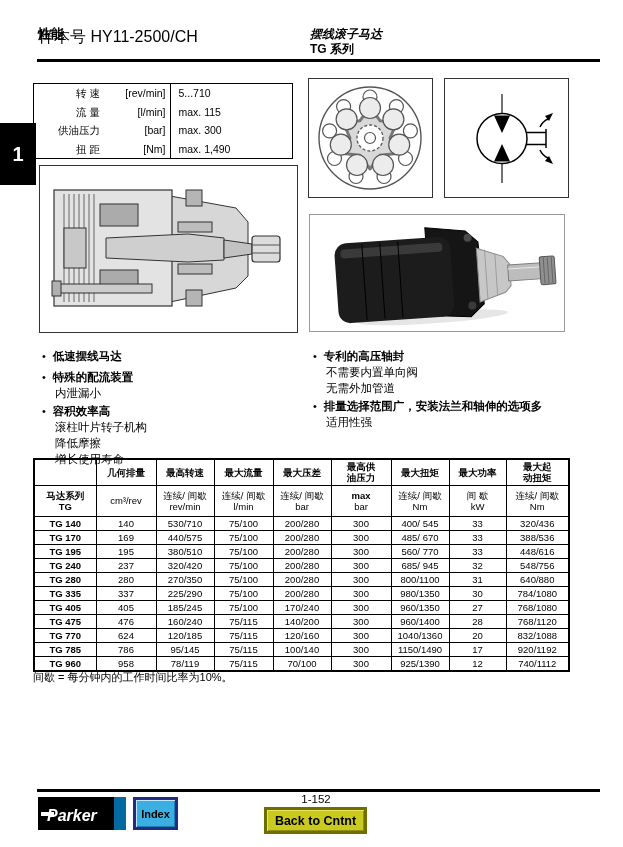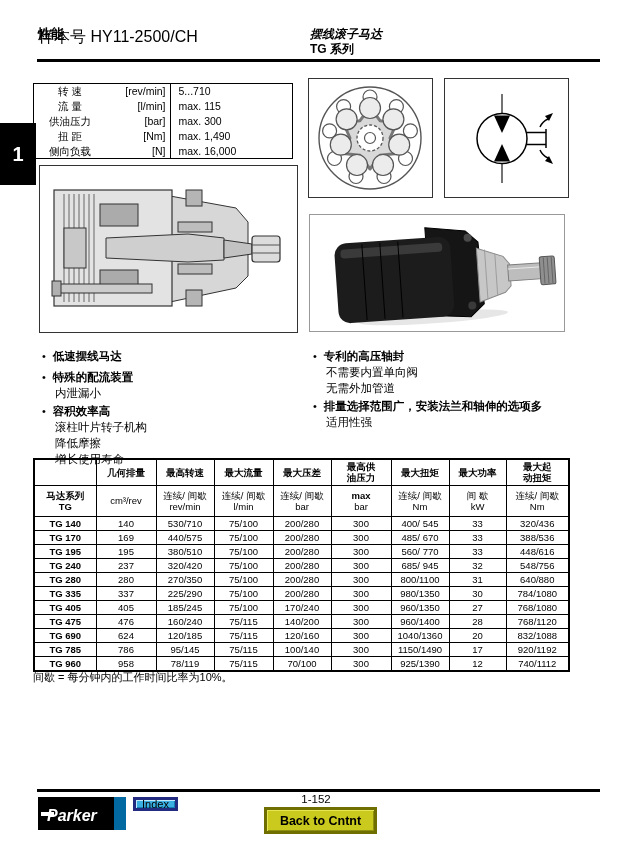--- a/index.html
+++ b/index.html
@@ -19,21 +19,21 @@
   .rule{background:#000;height:2.5px;}
 
   
   .tab1{left:0;top:123px;width:36px;height:62px;background:#000;color:#fff;
         display:flex;align-items:center;justify-content:center;font-size:20px;font-weight:700;}
 
   
   .spec{left:33px;top:83px;width:260px;height:76px;border:1.5px solid #000;font-size:10.5px;}
   .spec table{width:100%;height:100%;border-collapse:collapse;}
   .spec td{padding:0 4px;line-height:14px;}
-  .spec .lbl{width:70px;text-align:center;padding-left:6px;}
+  .spec .lbl{width:70px;text-align:right;padding-left:6px;}
   .spec .unit{width:66px;text-align:right;}
   .spec .val{border-left:1.2px solid #000;padding-left:8px;}
 
   
   .imgbox{border:1.3px solid #333;background:#fff;}
   .photobox{border:1px solid #999;background:#fff;}
 
   
   .feats{font-size:11.5px;line-height:16px;}
   .feat{display:flex;gap:7px;margin-top:2px;}
@@ -51,26 +51,26 @@
   .perf .tr1 th{height:26px;}
   .perf .tr2 th{height:31px;}
   .perf tbody td{height:12.5px;line-height:11px;font-weight:400;}
   .perf tbody td.rowhead{font-weight:700;}
   .sub-max::first-line{font-weight:700;}
 
   .footnote{font-size:11px;}
 
   
   .parker{left:38px;top:797px;width:88px;height:33px;background:#0369a1;}
-  .btn-index{left:133px;top:797px;width:45px;height:14px;background:var(--index-blue);
+  .btn-index{left:133px;top:797px;width:45px;height:33px;background:var(--index-blue);
      border:3px solid var(--index-border);display:flex;align-items:center;justify-content:center;
-     font-size:11px;font-weight:400;color:#000;cursor:pointer;
+     font-size:11px;font-weight:700;color:#000;cursor:pointer;
      box-shadow:inset 1px 1px 0 #bfe9fa, inset -1px -1px 0 #1580b5;}
   .pagenum{left:266px;top:793px;width:100px;text-align:center;font-size:11.5px;}
-  .btn-back{left:264px;top:807px;width:113px;height:27px;background:var(--back-yellow);
+  .btn-back{left:264px;top:807px;width:103px;height:27px;background:var(--back-yellow);
      border:3px solid var(--back-border);display:flex;align-items:center;justify-content:center;
      font-size:12.5px;font-weight:700;color:#000;cursor:pointer;
      box-shadow:inset 1px 1px 0 #e6e655, inset -1px -1px 0 #8f8f10;}
 </style>
 </head>
 <body>
 
 <div class="page">
 
   <div class="abs hdr-small" style="left:38px;top:27px;">样本号 HY11-2500/CH</div>
@@ -98,25 +98,20 @@
         </tr>
         <tr>
           <td class="lbl">供油压力</td>
           <td class="unit">[bar]</td>
           <td class="val">max. 300</td>
         </tr>
         <tr>
           <td class="lbl">扭 距</td>
           <td class="unit">[Nm]</td>
           <td class="val">max. 1,490</td>
-        </tr>
-        <tr>
-          <td class="lbl">侧向负载</td>
-          <td class="unit">[N]</td>
-          <td class="val">max. 16,000</td>
         </tr>
       </tbody>
     </table>
   </div>
 
   <div class="abs imgbox" style="left:308px;top:78px;width:125px;height:120px;">
     <svg width="123" height="118" viewBox="0 0 123 118">
       <circle cx="61" cy="59" r="51" fill="#fff" stroke="#555" stroke-width="1.4"></circle>
 
       <g fill="#fff" stroke="#555" stroke-width="1.2">
@@ -396,21 +391,21 @@
           <td>476</td>
           <td>160/240</td>
           <td>75/115</td>
           <td>140/200</td>
           <td>300</td>
           <td>960/1400</td>
           <td>28</td>
           <td>768/1120</td>
         </tr>
         <tr>
-          <td class="rowhead">TG 690</td>
+          <td class="rowhead">TG 770</td>
           <td>624</td>
           <td>120/185</td>
           <td>75/115</td>
           <td>120/160</td>
           <td>300</td>
           <td>1040/1360</td>
           <td>20</td>
           <td>832/1088</td>
         </tr>
         <tr>

